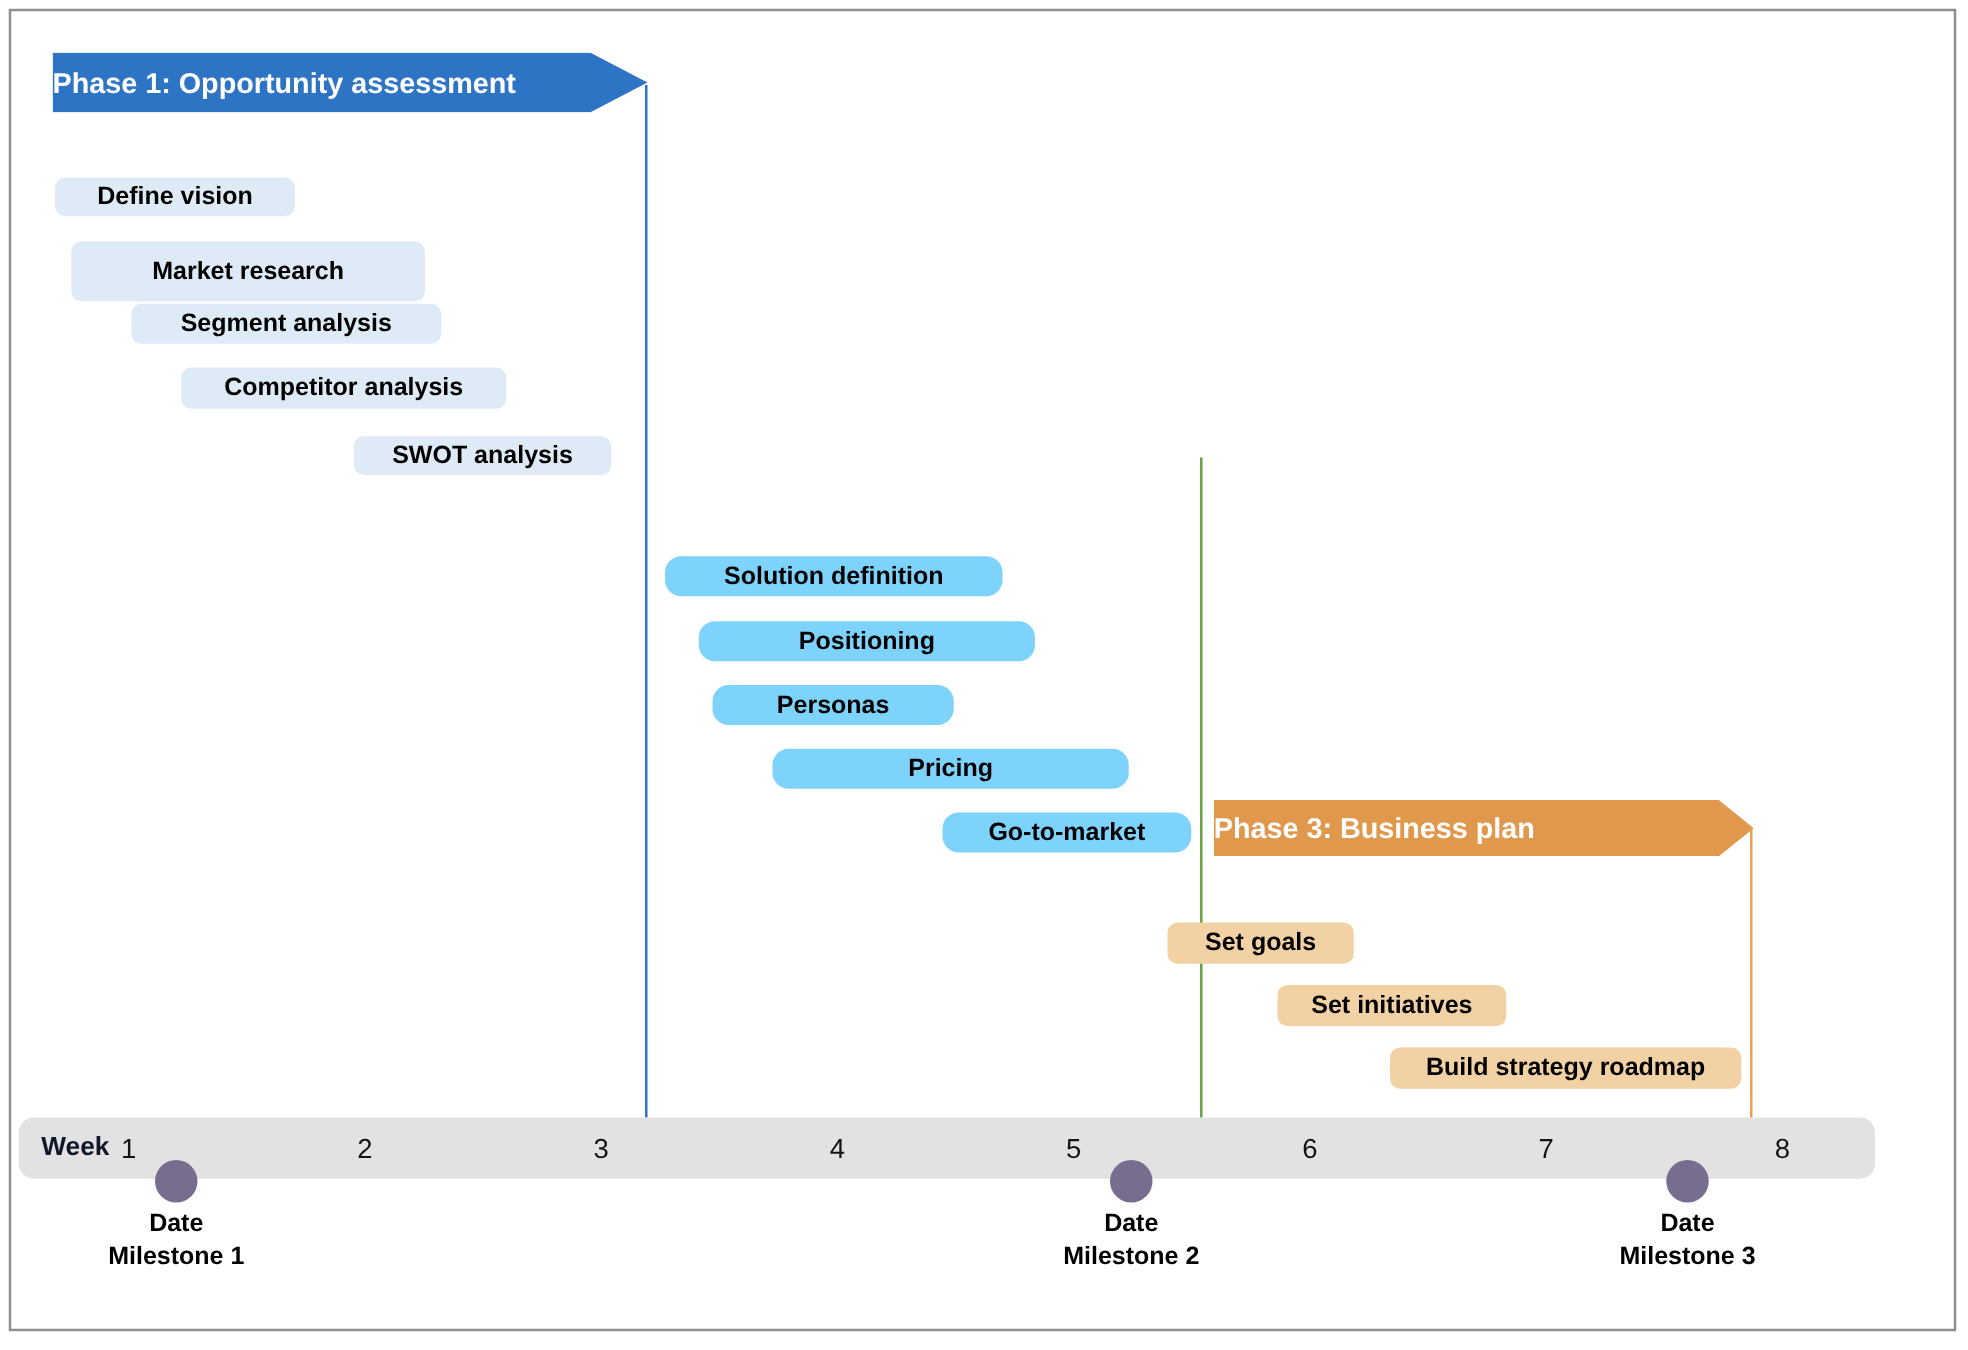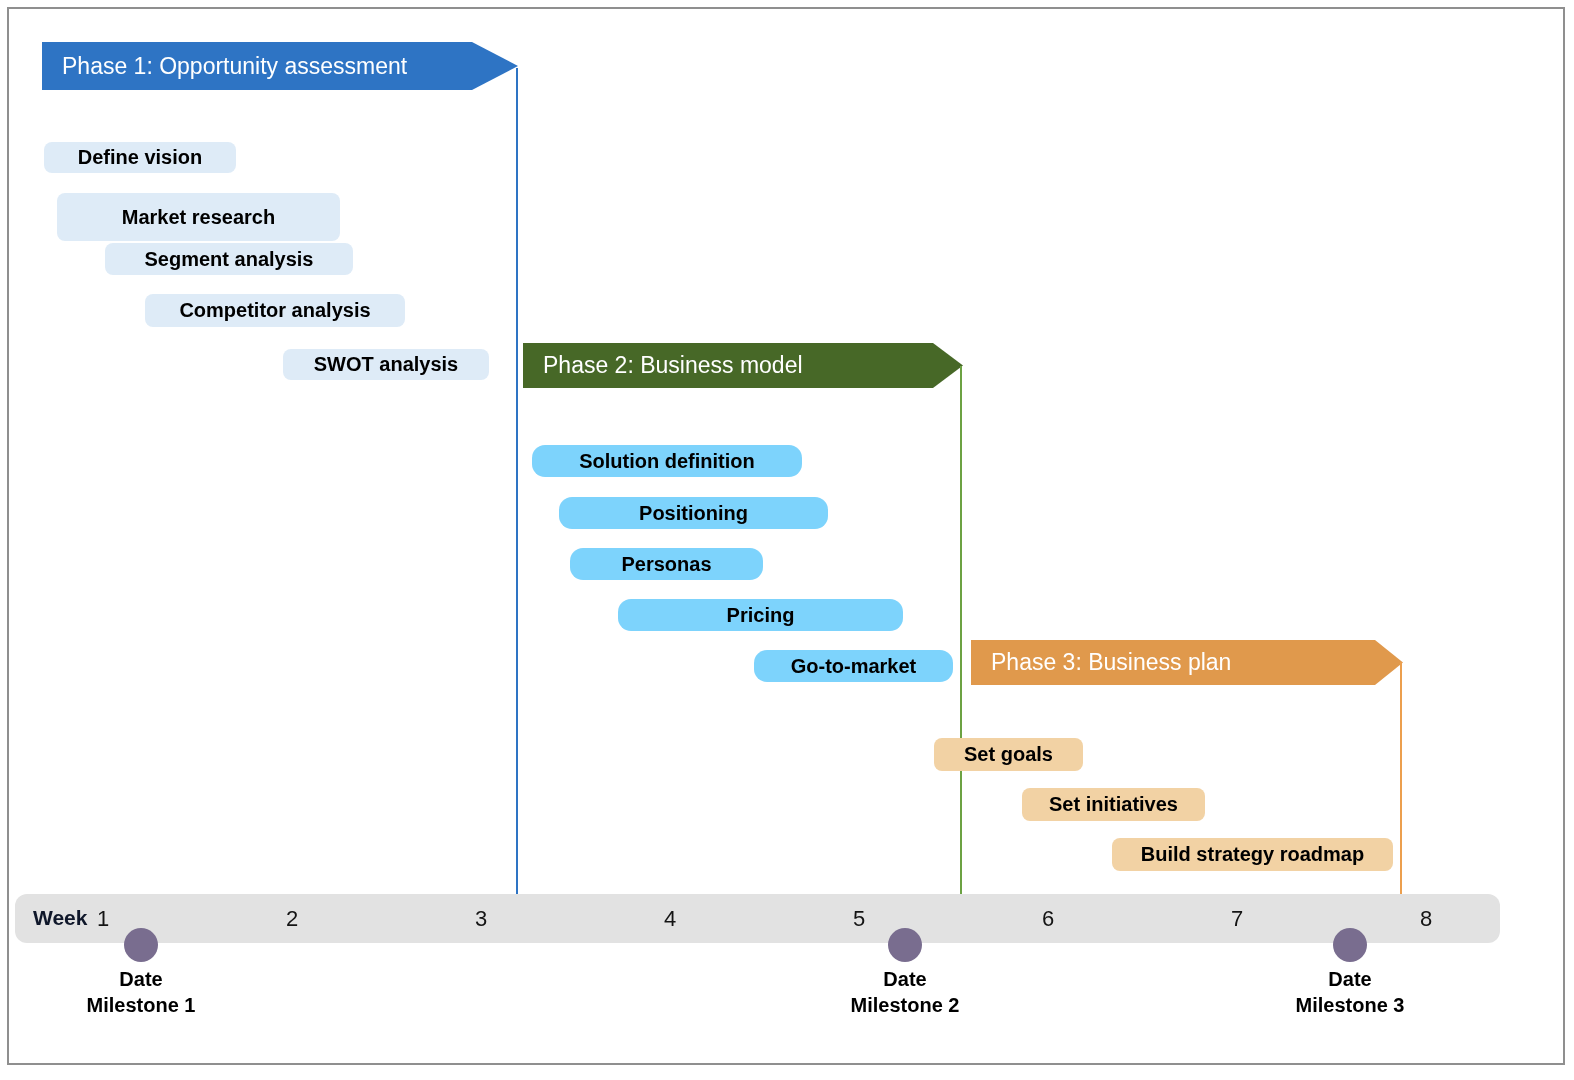--- a/index.html
+++ b/index.html
@@ -7,21 +7,21 @@
     position:relative;width:1574px;height:1080px;background:#fff;overflow:hidden;
     font-family:"Liberation Sans",sans-serif;
   }
   #frame{
     position:absolute;left:7px;top:7px;width:1558px;height:1058px;
     border:2px solid #8F8F8F;box-sizing:border-box;background:transparent;
   }
   
   .banner{
     position:absolute;display:flex;align-items:center;
-    color:#fff;font-weight:normal;font-size:23px;padding-left:20px;box-sizing:border-box;
+    color:#fff;font-weight:bold;font-size:23px;box-sizing:border-box;
     clip-path:polygon(0 0,calc(100% - var(--tip)) 0,100% 50%,calc(100% - var(--tip)) 100%,0 100%);
     white-space:nowrap;
   }
   #banner-1{left:42px;top:42px;width:476px;height:48px;--tip:46px;background:#2E74C4;}
   #banner-2{left:523px;top:343px;width:440px;height:45px;--tip:30px;background:#476827;}
   #banner-3{left:971px;top:640px;width:432px;height:45px;--tip:28px;background:#E0994C;align-items:center;}
   
   .vline{position:absolute;width:2px;}
   #vline-1{left:516px;top:68px;height:826px;background:#2E74C4;}
   #vline-2{left:960px;top:366px;height:528px;background:#6CA243;}
@@ -63,23 +63,20 @@
   <div id="banner-1" class="banner">
     <span>Phase 1: Opportunity assessment</span>
   </div>
   <div id="vline-1" class="vline"></div>
   <div class="task p1" style="left:44px;top:102px;width:192px;height:31px">Define vision</div>
   <div class="task p1" style="left:57px;top:153px;width:283px;height:48px">Market research</div>
   <div class="task p1" style="left:105px;top:203px;width:248px;height:32px">Segment analysis</div>
   <div class="task p1" style="left:145px;top:254px;width:260px;height:33px">Competitor analysis</div>
   <div class="task p1" style="left:283px;top:309px;width:206px;height:31px">SWOT analysis</div>
 
-  <div id="banner-2" class="banner">
-    <span>Phase 2: Business model</span>
-  </div>
   <div id="vline-2" class="vline"></div>
   <div class="task p2" style="left:532px;top:405px;width:270px;height:32px">Solution definition</div>
   <div class="task p2" style="left:559px;top:457px;width:269px;height:32px">Positioning</div>
   <div class="task p2" style="left:570px;top:508px;width:193px;height:32px">Personas</div>
   <div class="task p2" style="left:618px;top:559px;width:285px;height:32px">Pricing</div>
   <div class="task p2" style="left:754px;top:610px;width:199px;height:32px">Go-to-market</div>
 
   <div id="banner-3" class="banner">
     <span>Phase 3: Business plan</span>
   </div>

